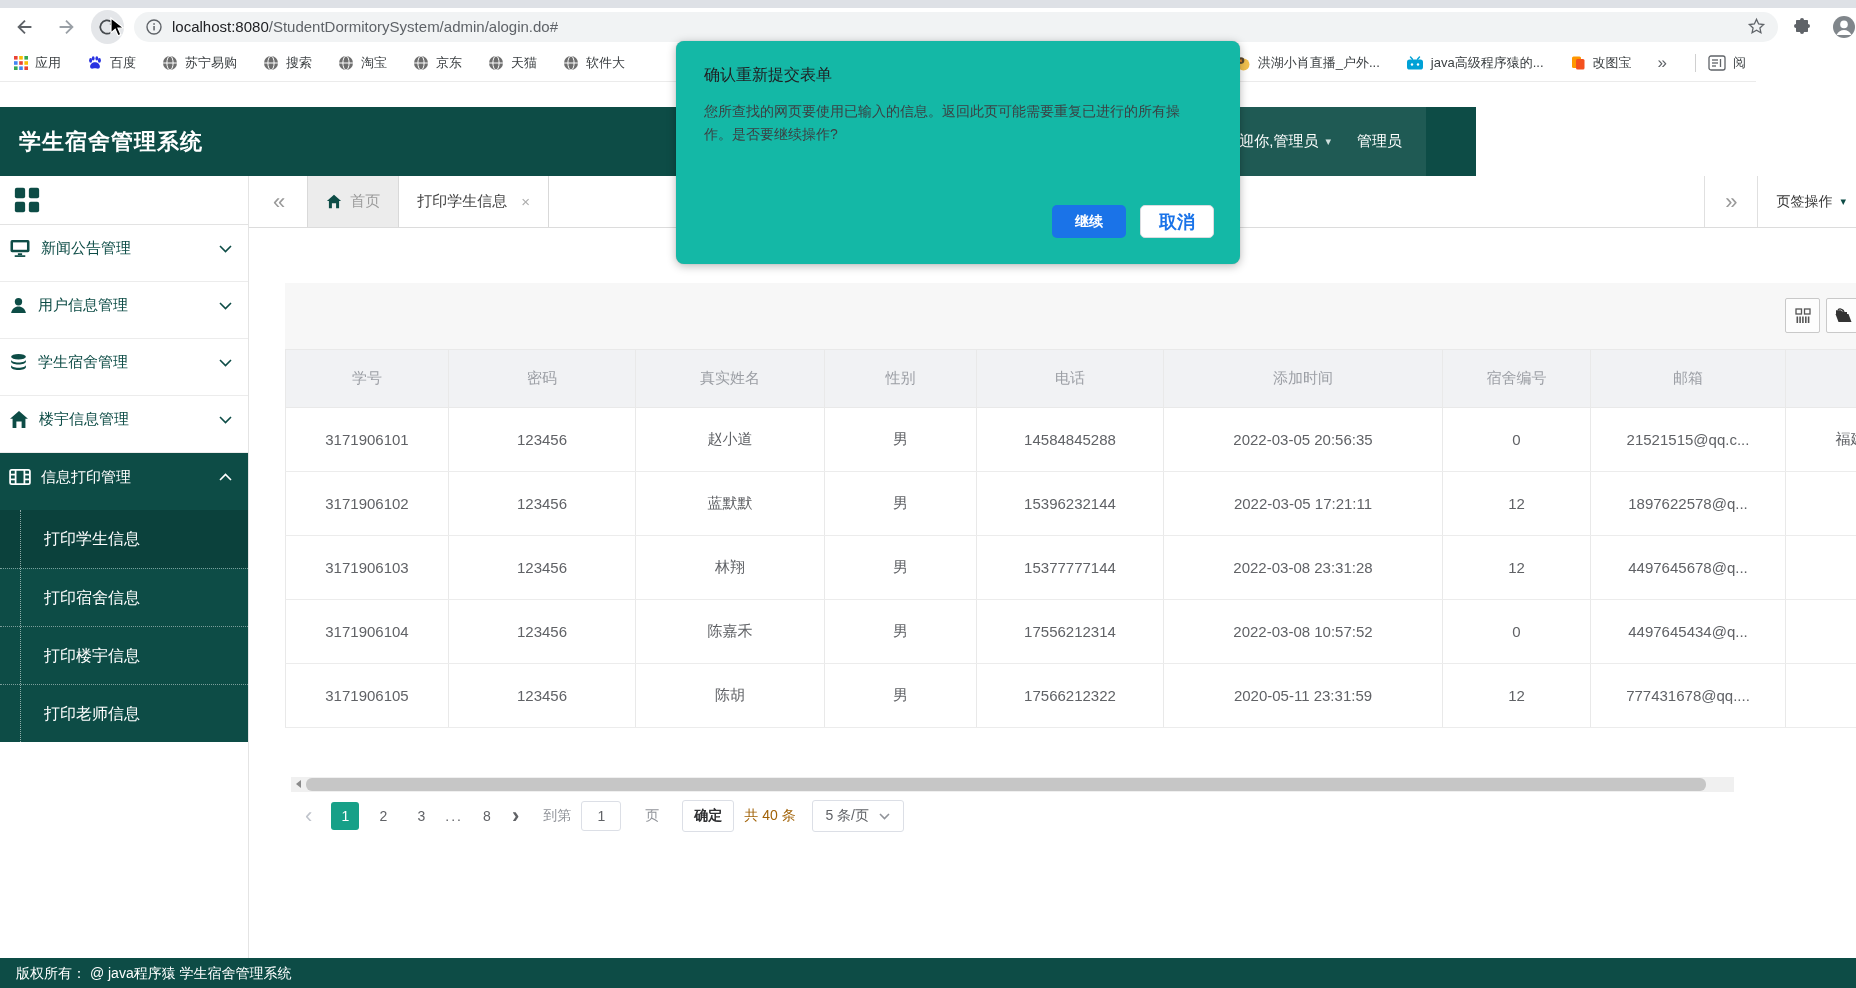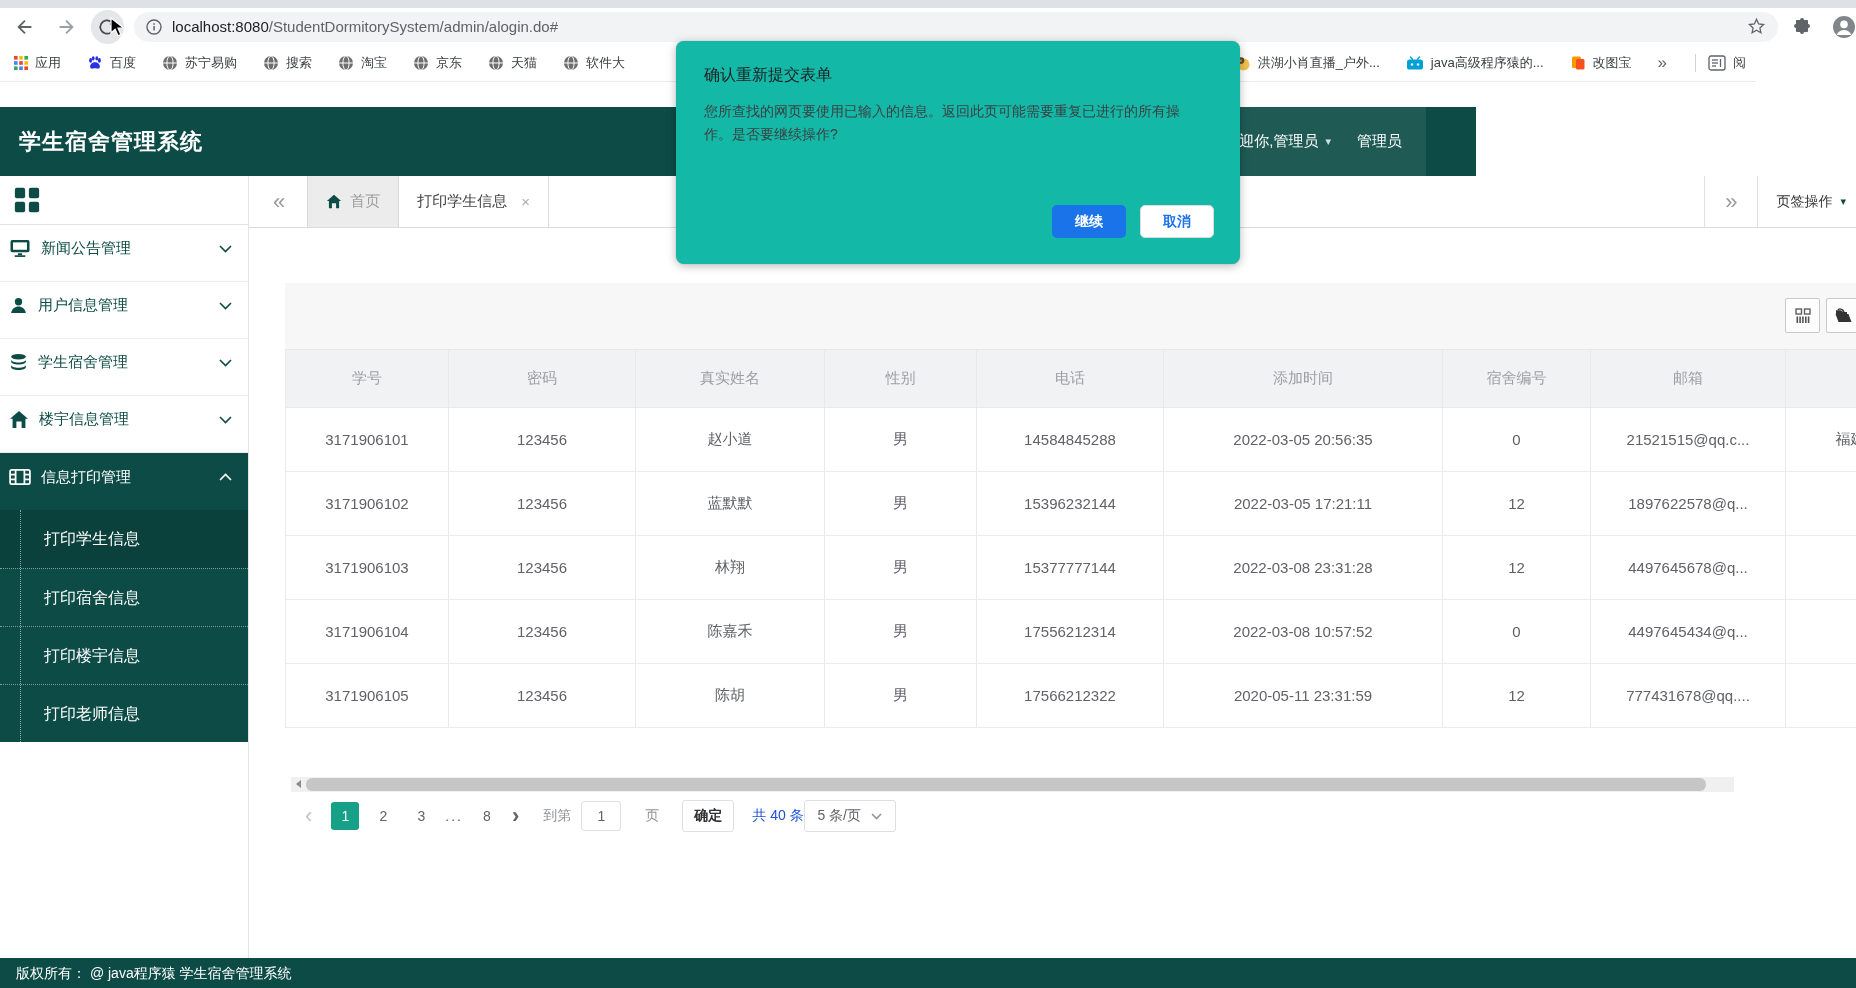--- a/index.html
+++ b/index.html
@@ -22,21 +22,21 @@
 .bm{display:flex;align-items:center;gap:7px;font-size:13px;color:#3c4043;white-space:nowrap;margin-right:26px}
 .bm:last-child{margin-right:0}
 .bm-spacer{flex:1}
 .bm-sep{width:1px;height:18px;background:#d0d0d0;margin:0 12px 0 2px}
 
 #dialog{left:676px;top:41px;width:564px;height:223px;background:#14b8a6;border-radius:8px;box-shadow:0 2px 10px rgba(0,0,0,.28),0 0 1px rgba(0,0,0,.25);z-index:60;padding:24px 28px}
 #dialog h2{font-size:16px;font-weight:400;color:#202124;margin-bottom:14px}
 #dialog .body{font-size:14px;line-height:23px;color:#3c4043;width:500px}
 #dialog .btns{position:absolute;right:26px;bottom:26px;display:flex;gap:14px}
 .btn-primary{min-width:74px;height:33px;background:#1a73e8;color:#fff;border:none;border-radius:5px;font-size:14px;font-weight:700;cursor:pointer}
-.btn-secondary{min-width:74px;height:33px;background:#fff;color:#1a73e8;border:1px solid #dadce0;border-radius:5px;font-size:14px;font-weight:700;cursor:pointer}
+.btn-secondary{min-width:74px;height:33px;background:#fff;color:#1a73e8;border:1px solid #dadce0;border-radius:5px;font-size:18px;font-weight:700;cursor:pointer}
 
 #appheader{left:0;top:107px;width:1476px;height:69px;background:#0d4c46;color:#fff}
 #apptitle{position:absolute;left:19px;top:50%;transform:translateY(-50%);font-size:22px;font-weight:700;letter-spacing:1px}
 #welcome{position:absolute;right:50px;top:0;height:100%;display:flex;align-items:center;background:rgba(255,255,255,.08);padding:0 24px;gap:26px;font-size:15px}
 #welcome .grp{display:flex;align-items:center;gap:7px}
 #welcome .caret{font-size:11px;color:#cfe0de}
 
 #sidebar{left:0;top:176px;width:249px;height:782px;background:#fff;border-right:1px solid #e4e4e4}
 #side-top{height:49px;display:flex;align-items:center;padding-left:13px;border-bottom:1px solid #e3e3e3}
 .menu-item{height:57px;display:flex;align-items:center;padding:0 16px 9px 9px;gap:10px;border-bottom:1px solid #ececec;color:#0d4c46;font-size:15px;cursor:pointer}
@@ -80,22 +80,22 @@
 
 #pager{position:absolute;left:56px;top:572px;height:32px;display:flex;align-items:center;font-size:14px}
 #pager .prev{color:#c0c4cc;font-size:22px;margin-right:14px;cursor:pointer}
 #pager .next{color:#606266;font-size:22px;font-weight:700;margin:0 10px 0 6px;cursor:pointer}
 .pnum{min-width:28px;height:28px;line-height:28px;text-align:center;margin:0 5px;color:#606266;cursor:pointer;border-radius:3px}
 .pnum.active{background:#17a088;color:#fff}
 .pdots{margin:0 5px;color:#606266;letter-spacing:2px}
 #pager .glabel{color:#909399;margin-left:14px}
 #goto-input{width:40px;height:30px;margin:0 10px;border:1px solid #dcdfe6;border-radius:3px;text-align:center;font-size:14px;color:#606266;outline:none}
 #confirm-btn{margin-left:23px;width:52px;height:32px;background:#fff;border:1px solid #dcdfe6;border-radius:3px;font-size:14px;font-weight:700;color:#303133;cursor:pointer}
-#total{margin-left:18px;color:#1d4ed8}
-#psize{width:92px;height:32px;border:1px solid #dcdfe6;border-radius:3px;display:flex;align-items:center;justify-content:center;gap:10px;color:#606266;cursor:pointer;background:#fff}
+#total{margin-left:10px;color:#a16207}
+#psize{margin-left:16px;width:92px;height:32px;border:1px solid #dcdfe6;border-radius:3px;display:flex;align-items:center;justify-content:center;gap:10px;color:#606266;cursor:pointer;background:#fff}
 
 #footer{left:0;top:958px;width:1856px;height:30px;background:#0d4c46;color:#fff;font-size:14px;line-height:30px;padding-left:16px;z-index:40}
 
 #cursor{left:110px;top:17px;z-index:99}
 svg{display:block}
 </style>
 </head>
 <body>
 
 <div id="topstrip" class="abs"></div>

